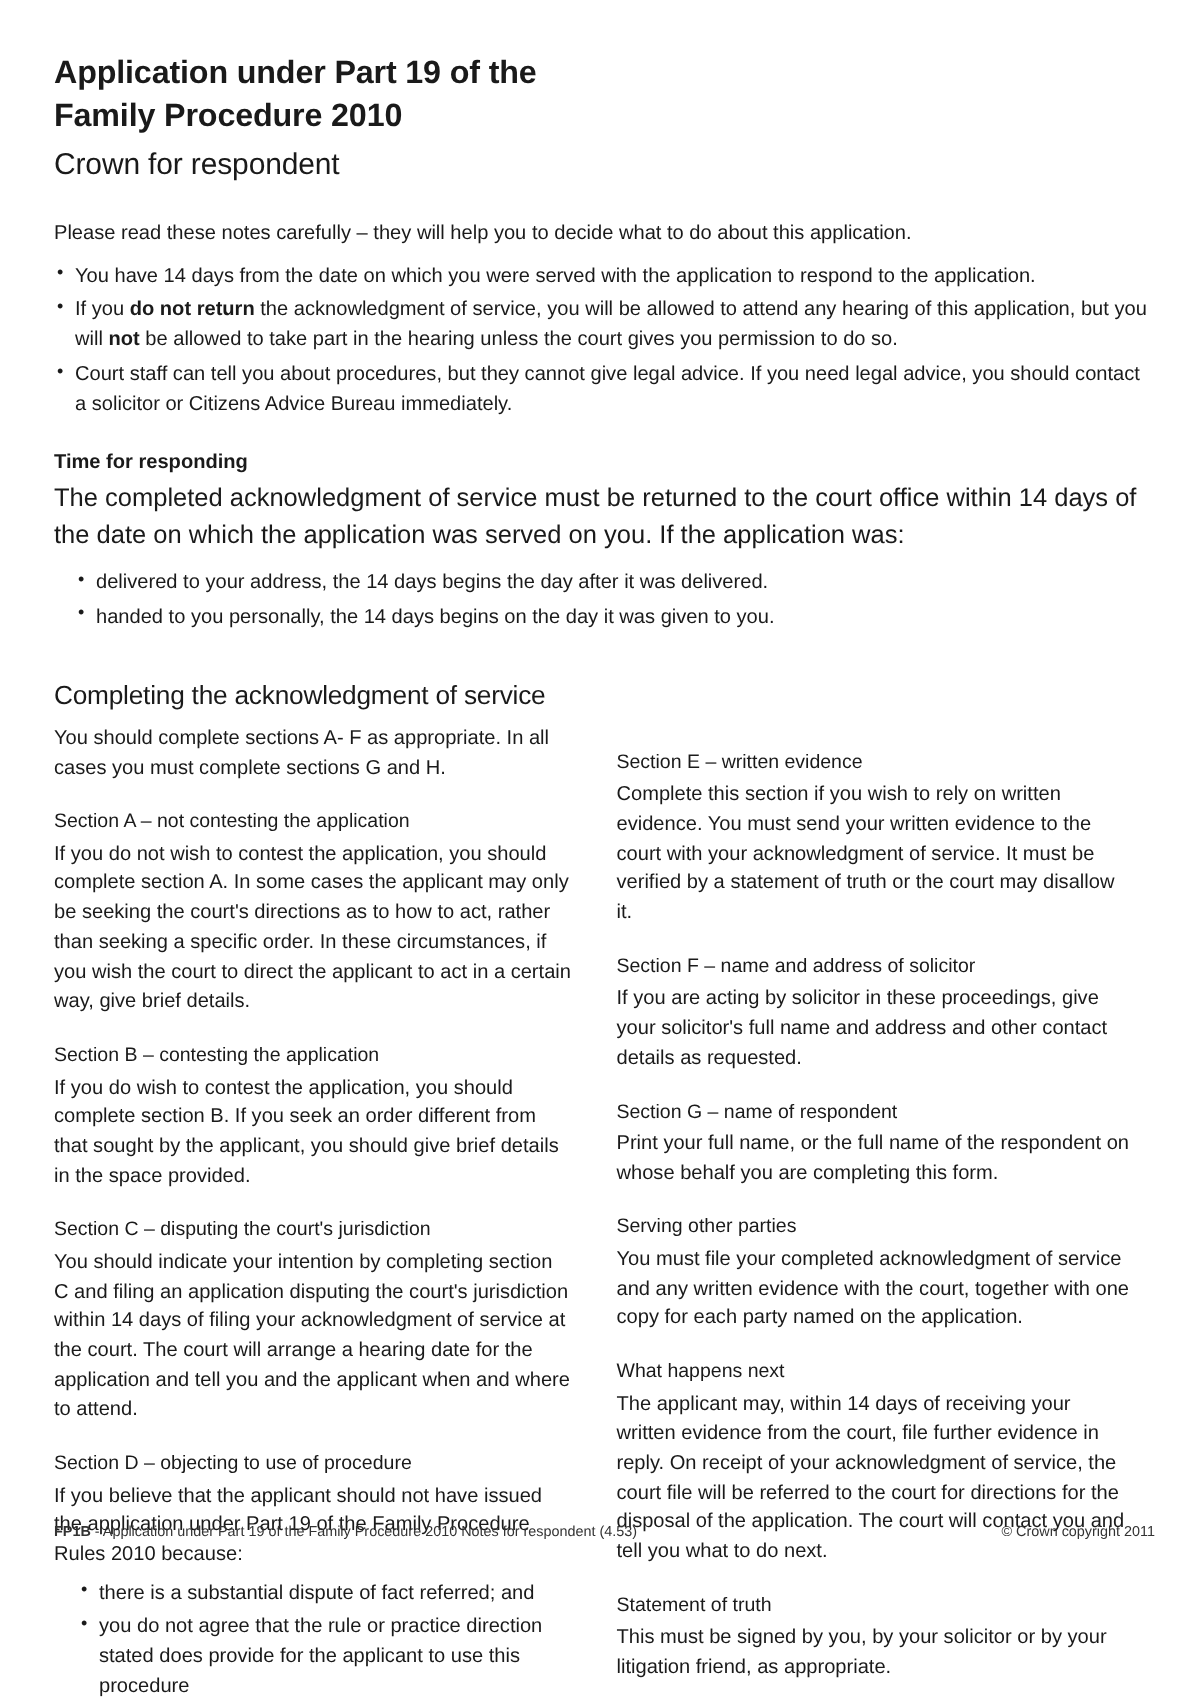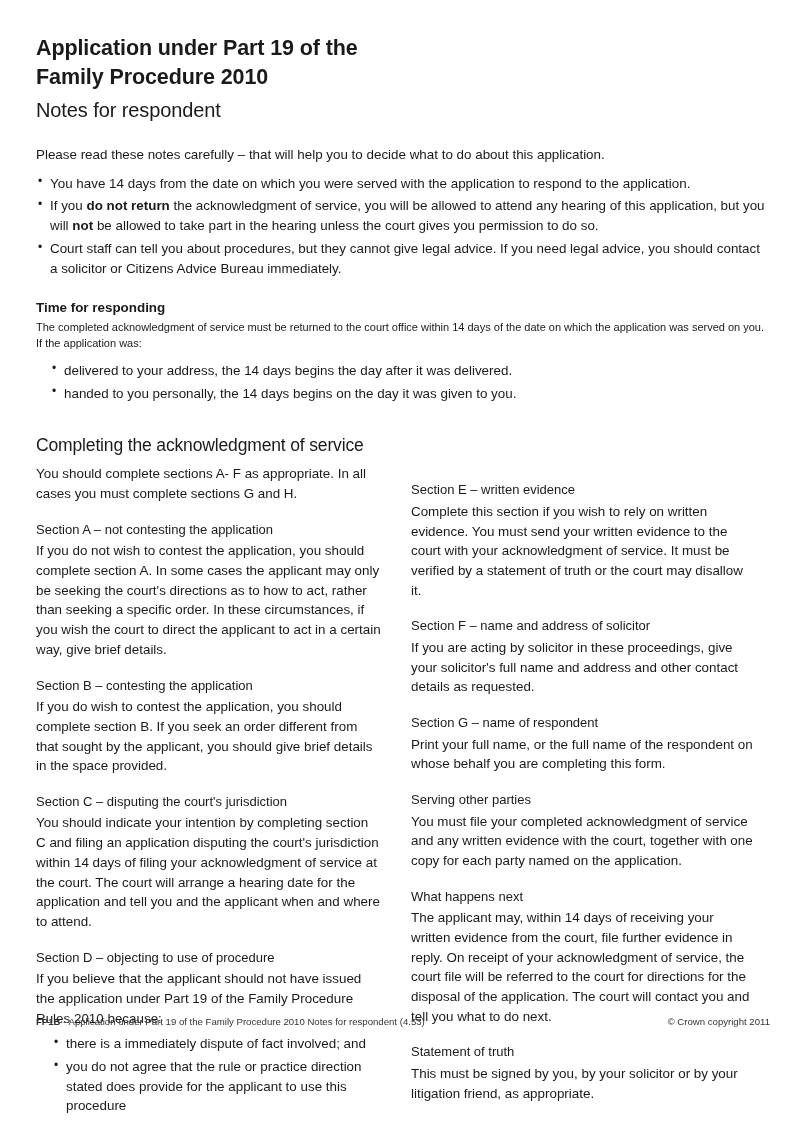--- a/index.html
+++ b/index.html
@@ -71,21 +71,21 @@
   }
 
   
   .sub-head {
     font-size: 13.4px;
     font-weight: bold;
     margin: 20px 0 3px 0;
     line-height: 1.35;
   }
   .body-para {
-    font-size: 11px;
+    font-size: 17px;
     line-height: 1.45;
     margin: 0 0 0 0;
   }
 
   .section-title {
     font-size: 17.5px;
     font-weight: normal;
     margin: 32px 0 8px 0;
     letter-spacing: -0.15px;
   }
@@ -139,23 +139,23 @@
 </head>
 <body>
 
 <div class="page">
 
   <h1 class="doc-title">
     <span class="line">Application under Part 19 of the</span>
     <span class="line">Family Procedure 2010</span>
   </h1>
 
-  <h2 class="doc-subtitle">Notes for respondent</h2>
-
-  <p class="intro-para">Please read these notes carefully – that will help you to decide what to do about this application.</p>
+  <h2 class="doc-subtitle">Crown for respondent</h2>
+
+  <p class="intro-para">Please read these notes carefully – they will help you to decide what to do about this application.</p>
 
   <ul class="bullets">
     <li>You have 14 days from the date on which you were served with the application to respond to the application.</li>
     <li><span>If you </span><b>do not return</b><span> the acknowledgment of service, you will be allowed to attend any hearing of this application, but you will </span><b>not</b><span> be allowed to take part in the hearing unless the court gives you permission to do so.</span></li>
     <li>Court staff can tell you about procedures, but they cannot give legal advice. If you need legal advice, you should contact a solicitor or Citizens Advice Bureau immediately.</li>
   </ul>
 
   <h3 class="sub-head">Time for responding</h3>
   <p class="body-para">The completed acknowledgment of service must be returned to the court office within 14 days of the date on which the application was served on you. If the application was:</p>
   <ul class="bullets indented">
@@ -175,21 +175,21 @@
 
       <h4 class="col-head">Section B – contesting the application</h4>
       <p class="body-para">If you do wish to contest the application, you should complete section B. If you seek an order different from that sought by the applicant, you should give brief details in the space provided.</p>
 
       <h4 class="col-head">Section C – disputing the court's jurisdiction</h4>
       <p class="body-para">You should indicate your intention by completing section C and filing an application disputing the court's jurisdiction within 14 days of filing your acknowledgment of service at the court. The court will arrange a hearing date for the application and tell you and the applicant when and where to attend.</p>
 
       <h4 class="col-head">Section D – objecting to use of procedure</h4>
       <p class="body-para">If you believe that the applicant should not have issued the application under Part 19 of the Family Procedure Rules 2010 because:</p>
       <ul class="bullets">
-        <li>there is a immediately dispute of fact involved; and</li>
+        <li>there is a substantial dispute of fact referred; and</li>
         <li>you do not agree that the rule or practice direction stated does provide for the applicant to use this procedure</li>
       </ul>
 
     </div>
 
     <div class="col">
       <h4 class="col-head first">Section E – written evidence</h4>
       <p class="body-para">Complete this section if you wish to rely on written evidence. You must send your written evidence to the court with your acknowledgment of service. It must be verified by a statement of truth or the court may disallow it.</p>
 
       <h4 class="col-head">Section F – name and address of solicitor</h4>

